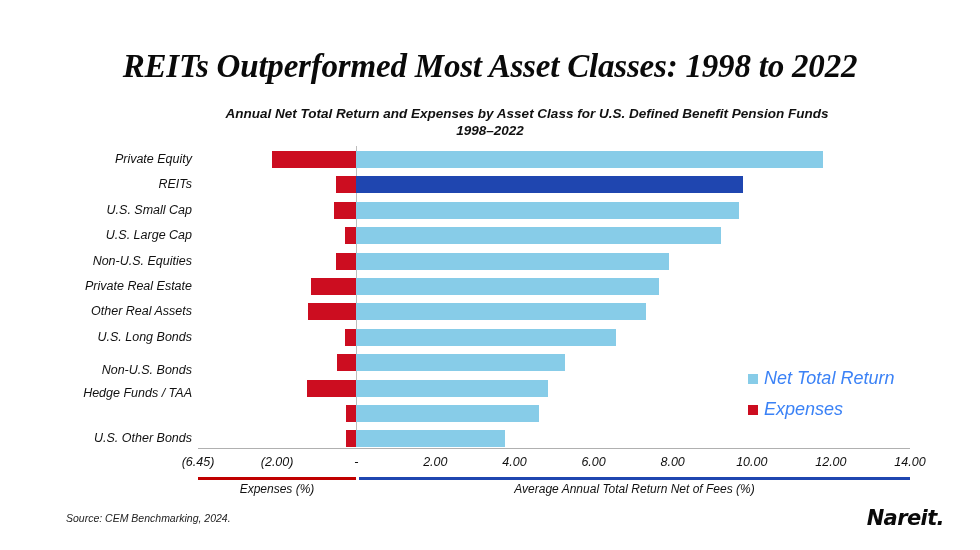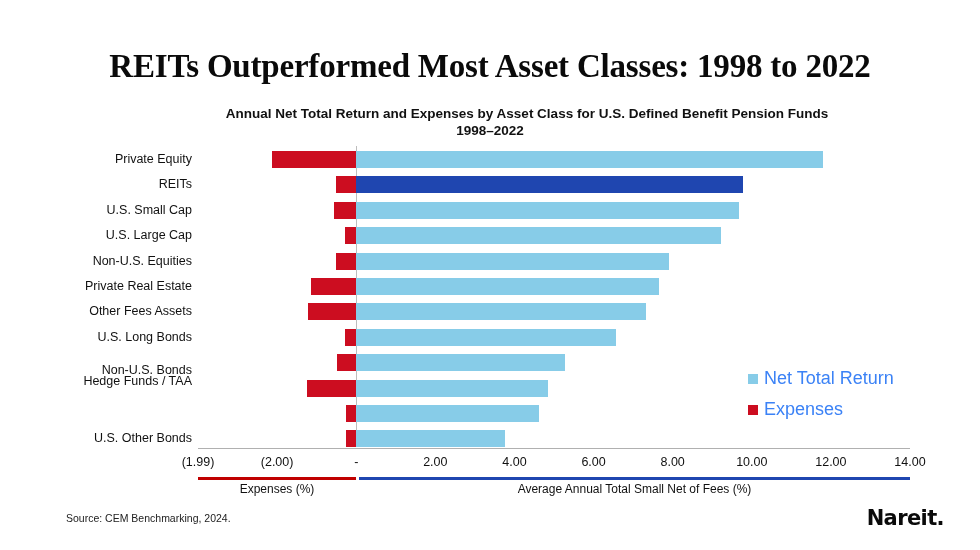--- a/index.html
+++ b/index.html
@@ -3,21 +3,21 @@
 <meta charset="utf-8">
 <style>
   html,body{margin:0;padding:0;}
   body{
     width:980px;height:550px;
     background:#ffffff;
     font-family:"Liberation Sans", sans-serif;
     overflow:hidden;
     position:relative;
   }
-  #slide{position:relative;width:980px;height:550px;}
+  #slide{position:relative;width:980px;height:550px;font-style:italic;}
 
   
   .main-title{
     position:absolute;left:0;top:48px;width:980px;
     text-align:center;
     font-family:"Liberation Serif", serif;
     font-weight:bold;
     font-size:33px;
     letter-spacing:-0.2px;
     color:#0a0a0a;
@@ -136,24 +136,24 @@
   <div class="sub-title">Annual Net Total Return and Expenses by Asset Class for U.S. Defined Benefit Pension Funds</div>
   <div class="sub-title-2">1998–2022</div>
 
   <div class="cat-labels" id="cat-labels">
       <div class="cat" style="top: 1px;">Private Equity</div>
       <div class="cat" style="top: 26.4px;">REITs</div>
       <div class="cat" style="top: 51.8px;">U.S. Small Cap</div>
       <div class="cat" style="top: 77.2px;">U.S. Large Cap</div>
       <div class="cat" style="top: 102.6px;">Non-U.S. Equities</div>
       <div class="cat" style="top: 128px;">Private Real Estate</div>
-      <div class="cat" style="top: 153.4px;">Other Fees Assets</div>
+      <div class="cat" style="top: 153.4px;">Other Real Assets</div>
       <div class="cat" style="top: 178.8px;">U.S. Long Bonds</div>
       <div class="cat" style="top: 212px;">Non-U.S. Bonds</div>
-      <div class="cat" style="top: 223px;">Hedge Funds / TAA</div>
+      <div class="cat" style="top: 235px;">Hedge Funds / TAA</div>
       <div class="cat" style="top: 280.4px;">U.S. Other Bonds</div>
     </div>
 
   <div id="plot">
     <div class="zeroline"></div>
     <div id="bars">
         <div class="row" style="top: 1px;">
           <div class="bar neg" style="left: 73.9689px; width: 84.2533px;"></div>
           <div class="bar pos" style="left: 158.222px; width: 466.756px;"></div>
         </div>
@@ -199,37 +199,37 @@
         </div>
         <div class="row" style="top: 280.4px;">
           <div class="bar neg" style="left: 148.333px; width: 9.88889px;"></div>
           <div class="bar pos" style="left: 158.222px; width: 148.333px;"></div>
         </div>
       </div>
     <div class="baseline"></div>
   </div>
 
   <div class="axis" id="axis-ticks">
-      <div class="tick" style="left: 0px;">(1.99)</div>
+      <div class="tick" style="left: 0px;">(6.45)</div>
       <div class="tick" style="left: 79.1111px;">(2.00)</div>
       <div class="tick" style="left: 158.222px;">-</div>
       <div class="tick" style="left: 237.333px;">2.00</div>
       <div class="tick" style="left: 316.444px;">4.00</div>
       <div class="tick" style="left: 395.556px;">6.00</div>
       <div class="tick" style="left: 474.667px;">8.00</div>
       <div class="tick" style="left: 553.778px;">10.00</div>
       <div class="tick" style="left: 632.889px;">12.00</div>
       <div class="tick" style="left: 712px;">14.00</div>
     </div>
 
   <div class="axis-bar expenses"></div>
   <div class="axis-bar returns"></div>
 
   <div class="axis-title expenses">Expenses (%)</div>
-  <div class="axis-title returns">Average Annual Total Small Net of Fees (%)</div>
+  <div class="axis-title returns">Average Annual Total Return Net of Fees (%)</div>
 
   <div class="legend" id="legend">
       <div class="legend-item" style="top: 0px;"><span class="legend-swatch" style="background: rgb(135, 204, 232);"></span><span class="legend-label">Net Total Return</span></div>
       <div class="legend-item" style="top: 31px;"><span class="legend-swatch" style="background: rgb(204, 13, 32);"></span><span class="legend-label">Expenses</span></div>
     </div>
 
   <div class="source">Source: CEM Benchmarking, 2024.</div>
   <div class="logo">Nareit.</div>
 </div>
 

